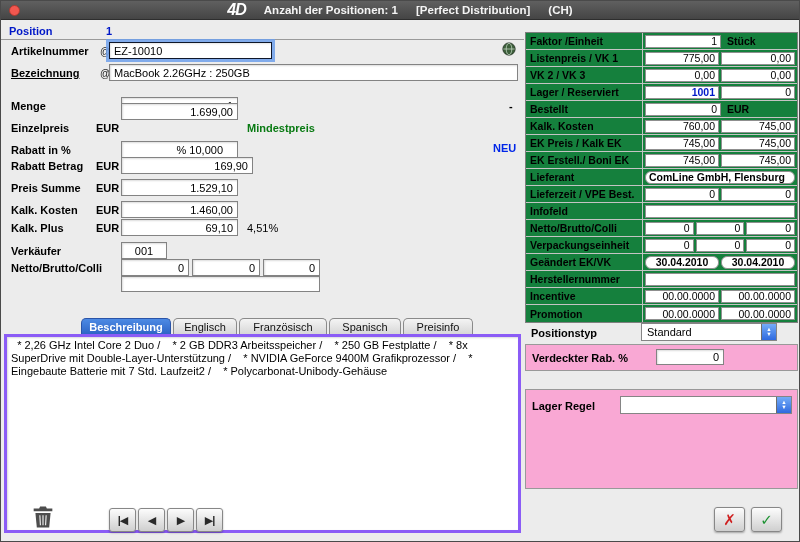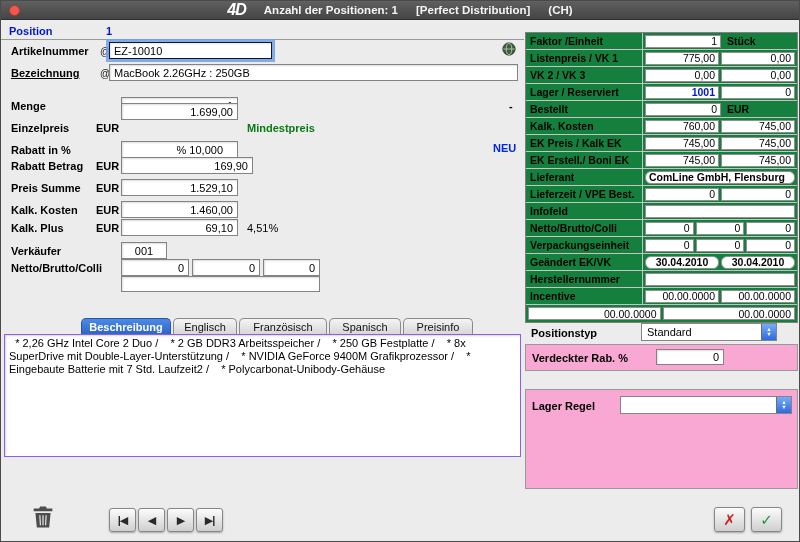--- a/index.html
+++ b/index.html
@@ -18,21 +18,21 @@
   .green{color:#087a12;font-weight:bold;font-size:11px;}
   .neublue{color:#0026e8;font-weight:bold;font-size:11px;}
   .field{position:absolute;background:#fff;border:1px solid #838383;box-shadow:inset 1px 1px 2px rgba(0,0,0,.14);font-size:11px;color:#000;display:flex;align-items:center;padding:0 4px;height:17px;white-space:nowrap;overflow:hidden;}
   .field.right{justify-content:flex-end;}
   .field.center{justify-content:center;}
   .focusring{border:1px solid #0f172a;box-shadow:0 0 0 3px rgba(110,160,235,.85), inset 1px 1px 2px rgba(0,0,0,.1);text-align:center;}
   .hline{position:absolute;background:#9a9a9a;height:1px;}
   
   .tab{position:absolute;top:317px;height:17px;border:1px solid #8a8a8a;border-bottom:none;border-radius:5px 5px 0 0;background:linear-gradient(#f4f4f4,#d5d5d5);font-size:11px;color:#111;display:flex;align-items:center;justify-content:center;cursor:default;}
   .tab.active{background:linear-gradient(#4d8ae4,#2c62c4);color:#fff;font-weight:bold;border-color:#2a54a8;}
-  .descbox{position:absolute;left:3px;top:333px;width:517px;height:123px;background:#fff;border:1px solid #8b5cf6;box-shadow:inset 1px 1px 2px rgba(0,0,0,.15);font-size:11px;line-height:13px;padding:2px 4px;white-space:pre-wrap;overflow:hidden;}
+  .descbox{position:absolute;left:3px;top:333px;width:517px;height:199px;background:#fff;border:3px solid #8b5cf6;box-shadow:inset 1px 1px 2px rgba(0,0,0,.15);font-size:11px;line-height:13px;padding:2px 4px;white-space:pre-wrap;overflow:hidden;}
   
   .ipanel{position:absolute;left:524px;top:31px;width:273px;border:1px solid #7f7f7f;background:#15803d;}
   .iprow{display:flex;height:17px;align-items:stretch;border-bottom:1px solid #c4c4c4;}
   .iprow:last-child{border-bottom:none;}
   .iplabel{width:117px;padding-left:4px;font-size:10.5px;font-weight:bold;display:flex;align-items:center;border-right:1px solid #c4c4c4;white-space:nowrap;overflow:hidden;}
   .ipvals{flex:1;display:flex;gap:2px;padding:1px 2px;align-items:center;}
   .ipbox{flex:1;height:13px;background:#fff;border:1px solid #8f8f8f;font-size:10.5px;display:flex;align-items:center;justify-content:flex-end;padding:0 3px;white-space:nowrap;overflow:hidden;}
   .ipbox.left{justify-content:flex-start;}
   .ipbox.center{justify-content:center;}
   .ipbox.bold{font-weight:bold;border-radius:6px;}
@@ -236,20 +236,21 @@
       </div>
     </div>
     <div class="iprow">
       <div class="iplabel">Incentive</div>
       <div class="ipvals">
         <div class="ipbox">00.00.0000</div>
         <div class="ipbox">00.00.0000</div>
       </div>
     </div>
     <div class="iprow">
+      <div class="iplabel">Promotion</div>
       <div class="ipvals">
         <div class="ipbox">00.00.0000</div>
         <div class="ipbox">00.00.0000</div>
       </div>
     </div>
   </div>
 
   <span class="abs lbl" style="left:530px;top:326px;">Positionstyp</span>
   <div class="dd" style="left:640px;top:322px;width:136px;">
     <span>Standard</span>

